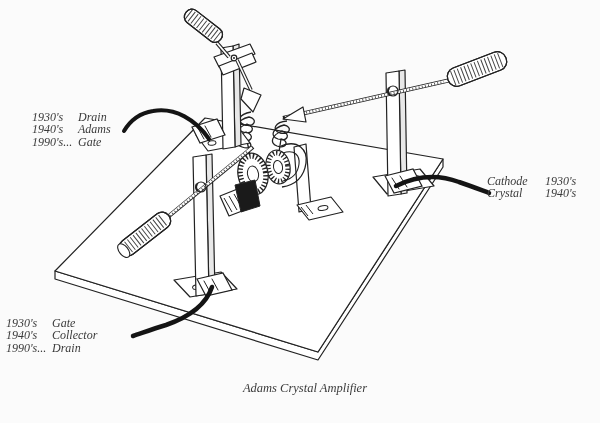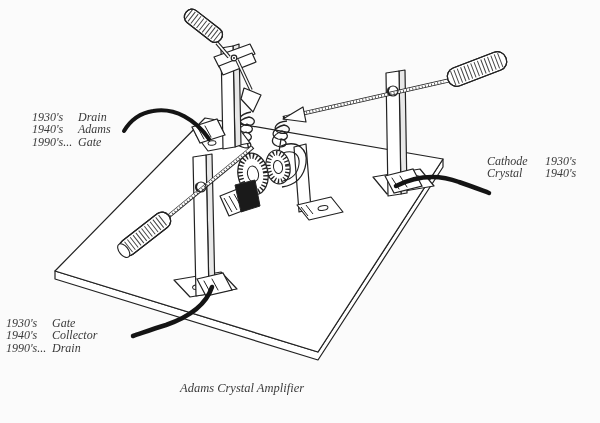--- a/index.html
+++ b/index.html
@@ -10,21 +10,21 @@
   .art{position:absolute;left:0;top:0;}
   .label-block{
     position:absolute;font-style:italic;color:#3a3a3a;
     font-size:12px;line-height:12.4px;white-space:nowrap;
   }
   .label-row{display:flex;}
   .grid-block .era,.anode-block .era{width:46px;}
   .cathode-block .name{width:58px;}
   .caption{
     position:absolute;left:180px;top:382px;width:250px;
-    text-align:left;font-style:italic;color:#3a3a3a;
+    text-align:center;font-style:italic;color:#3a3a3a;
     font-size:12.5px;line-height:13.5px;
   }
 </style>
 </head>
 <body>
 
 <div class="canvas">
 
   <svg class="art" width="600" height="423" viewBox="0 0 600 423">
     <defs>
@@ -170,21 +170,21 @@
     <div class="label-row">
       <span class="era">1940's</span>
       <span class="name">Adams</span>
     </div>
     <div class="label-row">
       <span class="era">1990's...</span>
       <span class="name">Gate</span>
     </div>
   </div>
 
-  <div class="label-block cathode-block" style="left:487px;top:155px;">
+  <div class="label-block cathode-block" style="left:487px;top:175px;">
     <div class="label-row">
       <span class="name">Cathode</span>
       <span class="era">1930's</span>
     </div>
     <div class="label-row">
       <span class="name">Crystal</span>
       <span class="era">1940's</span>
     </div>
   </div>
 

